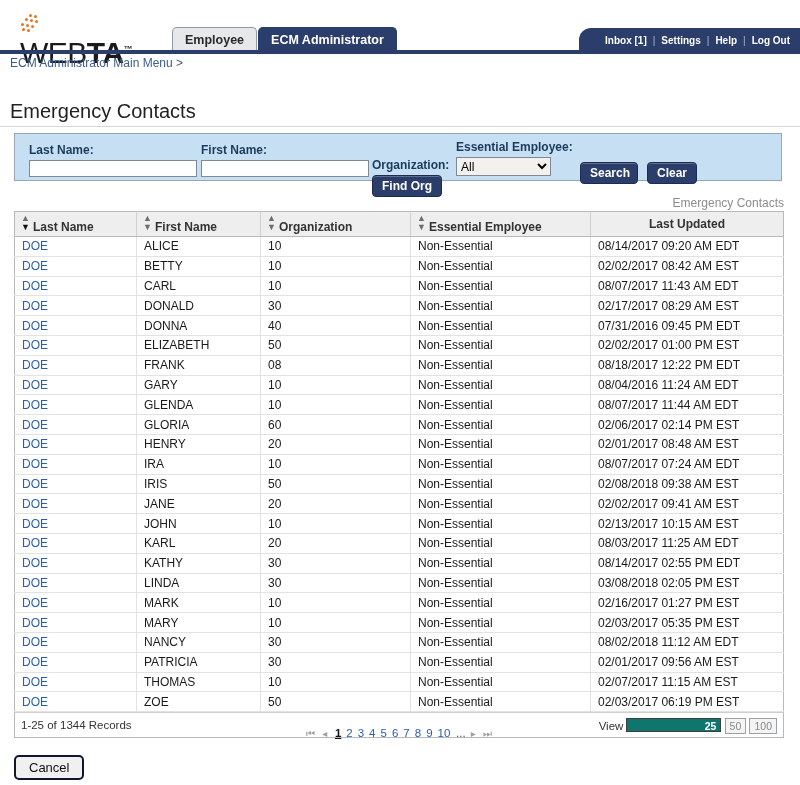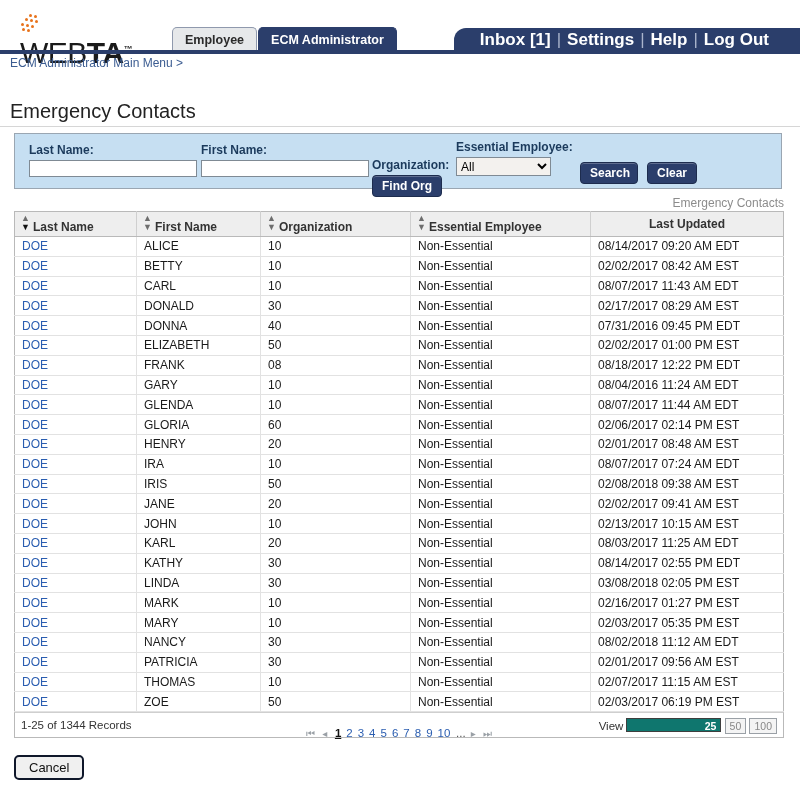--- a/index.html
+++ b/index.html
@@ -49,23 +49,23 @@
   }
   .tab.inactive{background:#e6e8ea;color:#2b2b2b;}
   .tab.active{background:#2b3e6b;color:#ffffff;border-color:#2b3e6b;}
 
   .navbar{
     position:absolute;left:0;top:50px;width:800px;height:4px;background:#2b3e6b;
   }
   .navright{
     position:absolute;right:0;top:28px;height:24px;
     background:#2b3e6b;color:#fff;
-    font-weight:bold;font-size:17px;
+    font-weight:bold;font-size:10px;
     display:flex;align-items:center;
-    padding:0 31px 0 26px;
+    padding:0 10px 0 26px;
     border-radius:12px 0 0 0;
   }
   .navright a{color:#fff;text-decoration:none;}
   .navright .sep{color:#aab4cc;margin:0 6px;font-weight:normal;}
 
   
   .breadcrumb{
     position:absolute;left:10px;top:56px;
     font-size:12px;color:#3b5c91;
   }
@@ -73,21 +73,21 @@
   .page-title{
     position:absolute;left:10px;top:100px;
     font-size:20px;color:#222;font-weight:normal;
   }
   .title-rule{
     position:absolute;left:0;top:126px;width:800px;height:1px;background:#d6d6d6;
   }
 
   
   .search-panel{
-    position:absolute;left:14px;top:133px;width:768px;height:56px;
+    position:absolute;left:14px;top:133px;width:768px;height:48px;
     background:#c6dff2;border:1px solid #9aa6b2;
     box-sizing:border-box;
   }
   .fld{position:absolute;}
   .fld label{display:block;font-size:12px;font-weight:bold;color:#1b3a5c;margin-bottom:3px;}
   .txt{
     width:168px;height:17px;border:1px solid #7f8a94;background:#fff;
     box-sizing:border-box;font-family:"Liberation Sans", sans-serif;font-size:12px;
     padding:0 3px;
   }

